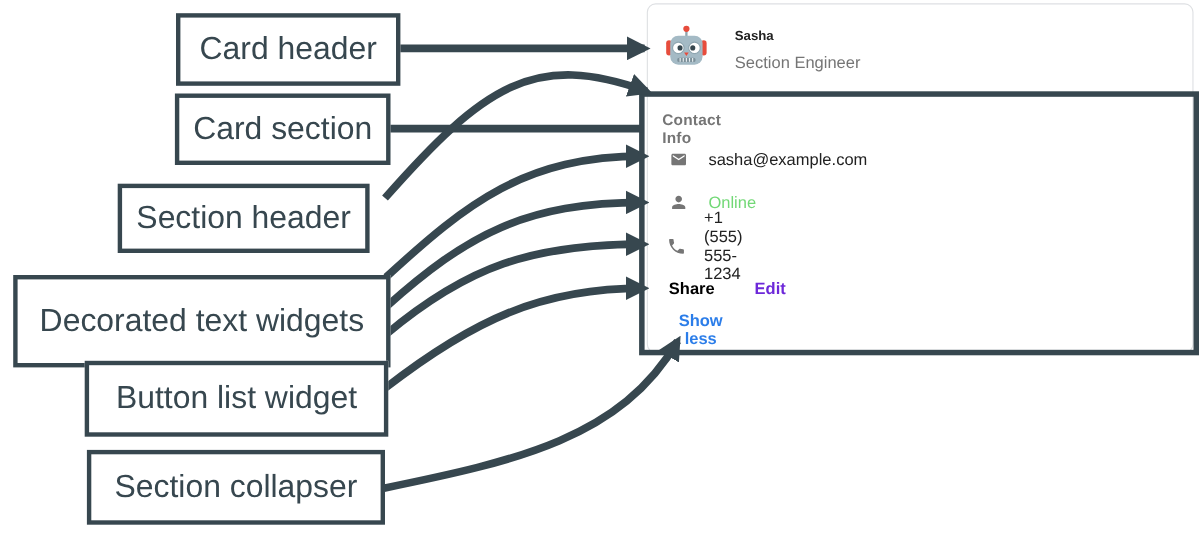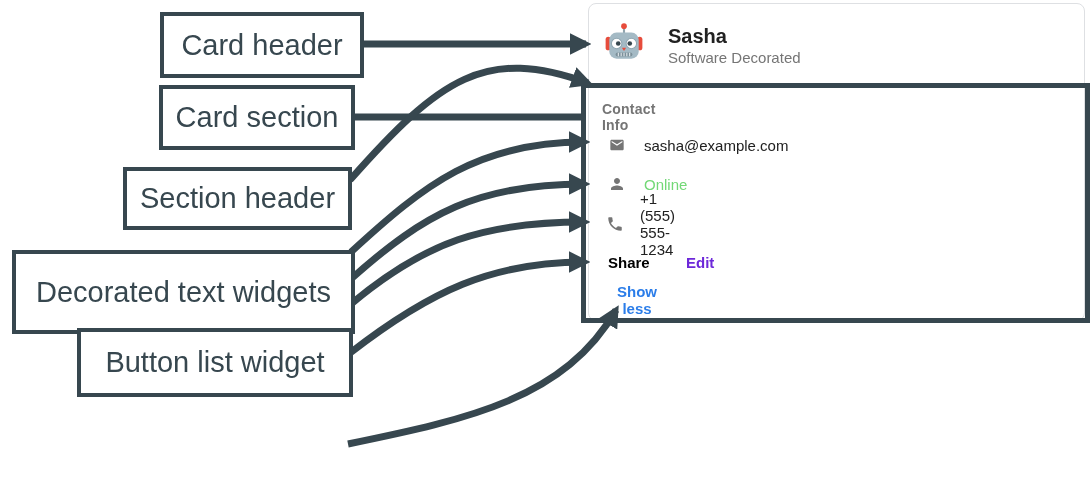--- a/index.html
+++ b/index.html
@@ -7,21 +7,21 @@
   .canvas{
     position:relative;width:1090px;height:494px;background:#fff;overflow:hidden;
     font-family:"Liberation Sans","DejaVu Sans",sans-serif;
   }
   
   .card{
     position:absolute;left:588px;top:3px;width:497px;height:318px;
     background:#fff;border:1px solid #DEE0E3;border-radius:8px;z-index:1;box-sizing:border-box;
   }
   .avatar{position:absolute;left:14px;top:18px;width:42px;height:42px;}
-  .card-name{position:absolute;left:79px;top:21px;font-size:20px;font-weight:700;}
+  .card-name{position:absolute;left:79px;top:21px;font-size:12px;font-weight:700;}
   .card-subtitle{position:absolute;left:79px;top:45px;font-size:15px;}
   
   .section-content{position:absolute;left:0;top:0;z-index:2;}
   .contact-header{position:absolute;left:602px;top:101px;font-size:14px;font-weight:700;letter-spacing:.2px;}
   .dt-row{position:absolute;left:606px;height:24px;display:flex;align-items:center;gap:16px;}
   .dt-row .ic{width:22px;display:flex;align-items:center;justify-content:center;}
   .dt-row .tx{font-size:15px;}
   .row-0{top:133px;} .row-1{top:172px;} .row-2{top:212px;}
   .link-btn{position:absolute;font-size:15px;font-weight:700;cursor:pointer;background:none;border:none;padding:0;
     font-family:"Liberation Sans","DejaVu Sans",sans-serif;}
@@ -36,21 +36,21 @@
   
   .arrows{position:absolute;left:0;top:0;z-index:5;pointer-events:none;}
   
   .label-box{
     position:absolute;background:#fff;border:4px solid var(--slate);box-sizing:border-box;
     display:flex;align-items:center;justify-content:center;z-index:6;
     color:var(--slate);font-size:29px;white-space:nowrap;
   }
   .lb0{left:160px;top:12px;width:204px;height:66px;}
   .lb1{left:159px;top:85px;width:196px;height:65px;}
-  .lb2{left:123px;top:167px;width:229px;height:63px;justify-content:center;}
+  .lb2{left:107px;top:167px;width:229px;height:63px;justify-content:center;}
   .lb3{left:12px; top:250px;width:343px;height:84px;}
   .lb4{left:77px; top:328px;width:276px;height:69px;}
   .lb5{left:79px; top:409px;width:271px;height:68px;}
   .gray-ic{fill:#757575;}
 </style>
 </head>
 <body>
 
 <div class="canvas">
 
@@ -69,21 +69,21 @@
       <rect x="12" y="29" width="16" height="3.8" rx="1.9" fill="#7C909A"></rect>
       <g stroke="#E8EEF1" stroke-width="1">
         <line x1="14.6" y1="29.2" x2="14.6" y2="32.6"></line>
           <line x1="17.3" y1="29.2" x2="17.3" y2="32.6"></line>
         <line x1="20" y1="29.2" x2="20" y2="32.6"></line>
           <line x1="22.7" y1="29.2" x2="22.7" y2="32.6"></line>
         <line x1="25.4" y1="29.2" x2="25.4" y2="32.6"></line>
       </g>
     </svg>
     <div class="card-name" style="color: rgb(33, 33, 33);">Sasha</div>
-    <div class="card-subtitle" style="color: rgb(117, 117, 117);">Software Decorated</div>
+    <div class="card-subtitle" style="color: rgb(117, 117, 117);">Section Engineer</div>
   </div>
 
   <div class="section-content">
     <div class="contact-header" style="color: rgb(117, 117, 117);">Contact Info</div>
 
     <div class="dt-row row-0">
       <span class="ic">
         <svg width="20" height="16" viewBox="0 0 24 24">
             <path class="gray-ic" d="M20 4H4c-1.1 0-2 .9-2 2v12c0 1.1.9 2 2 2h16c1.1 0 2-.9 2-2V6c0-1.1-.9-2-2-2zm0 4-8 5-8-5V6l8 5 8-5v2z"></path>
           </svg>
@@ -142,14 +142,17 @@
   </div>
   <div class="label-box lb2">
     <span>Section header</span>
   </div>
   <div class="label-box lb3">
     <span>Decorated text widgets</span>
   </div>
   <div class="label-box lb4">
     <span>Button list widget</span>
   </div>
+  <div class="label-box lb5">
+    <span>Section collapser</span>
+  </div>
 
 </div>
 
 </body></html>

